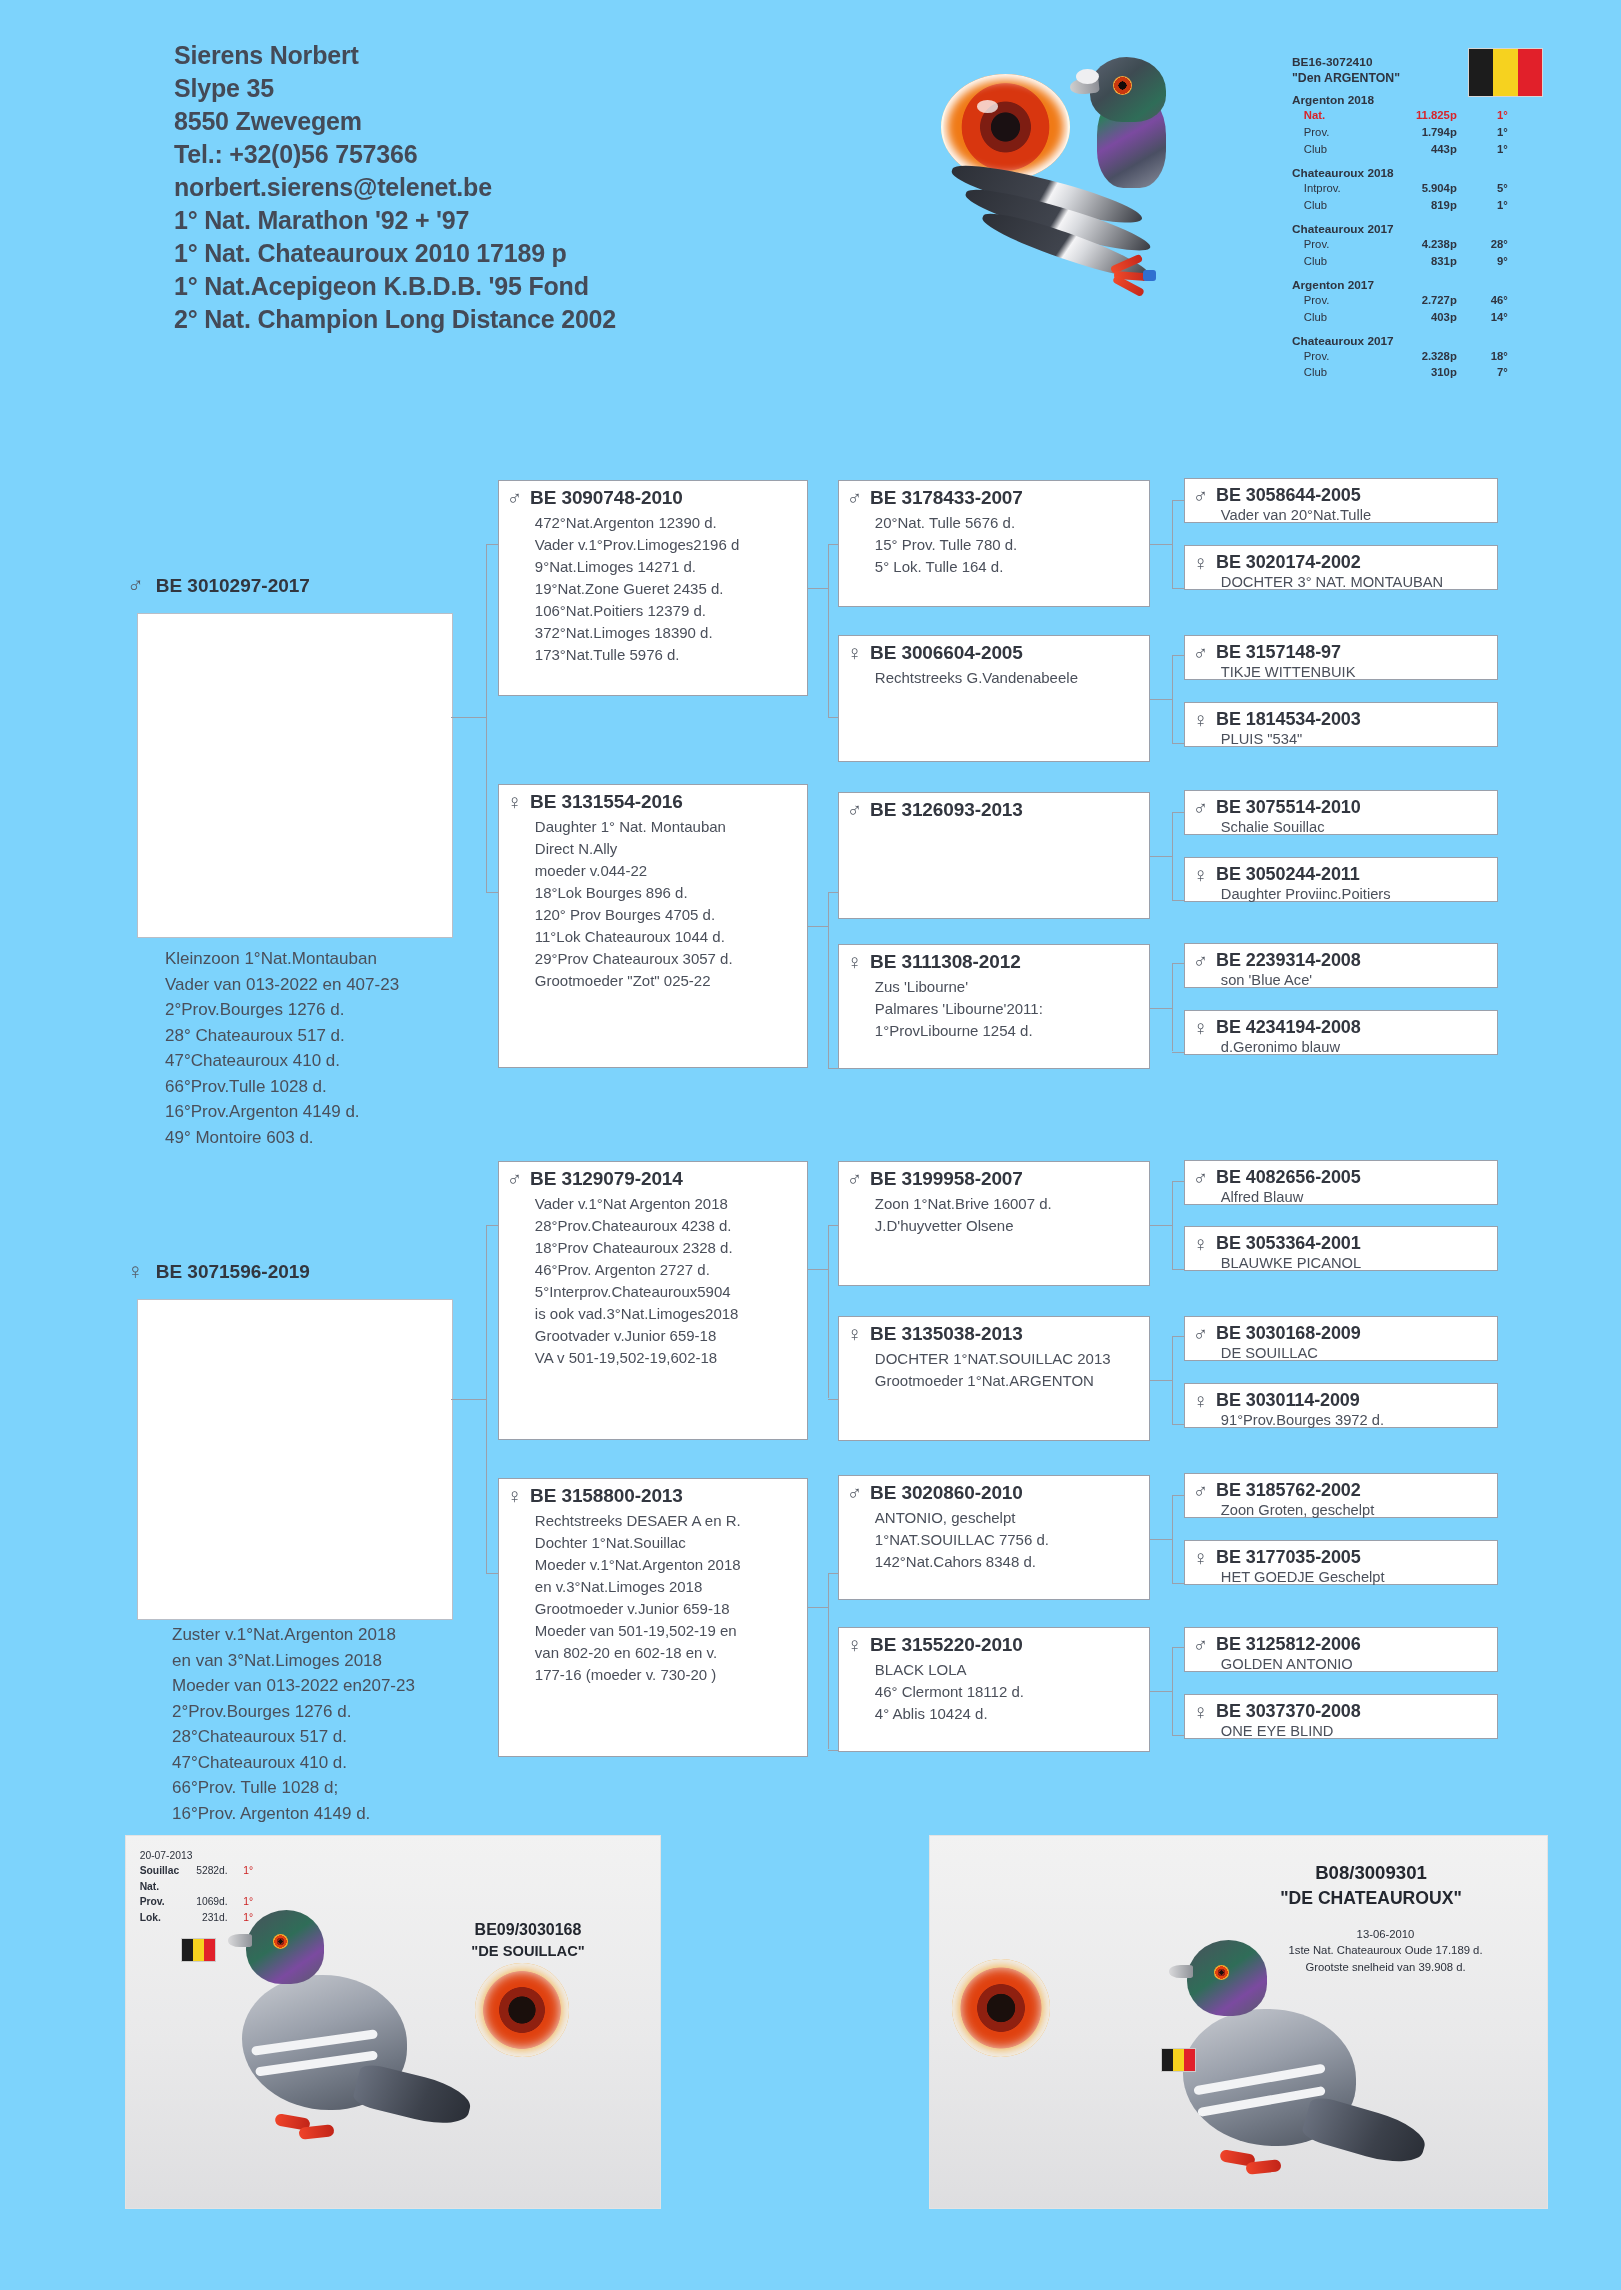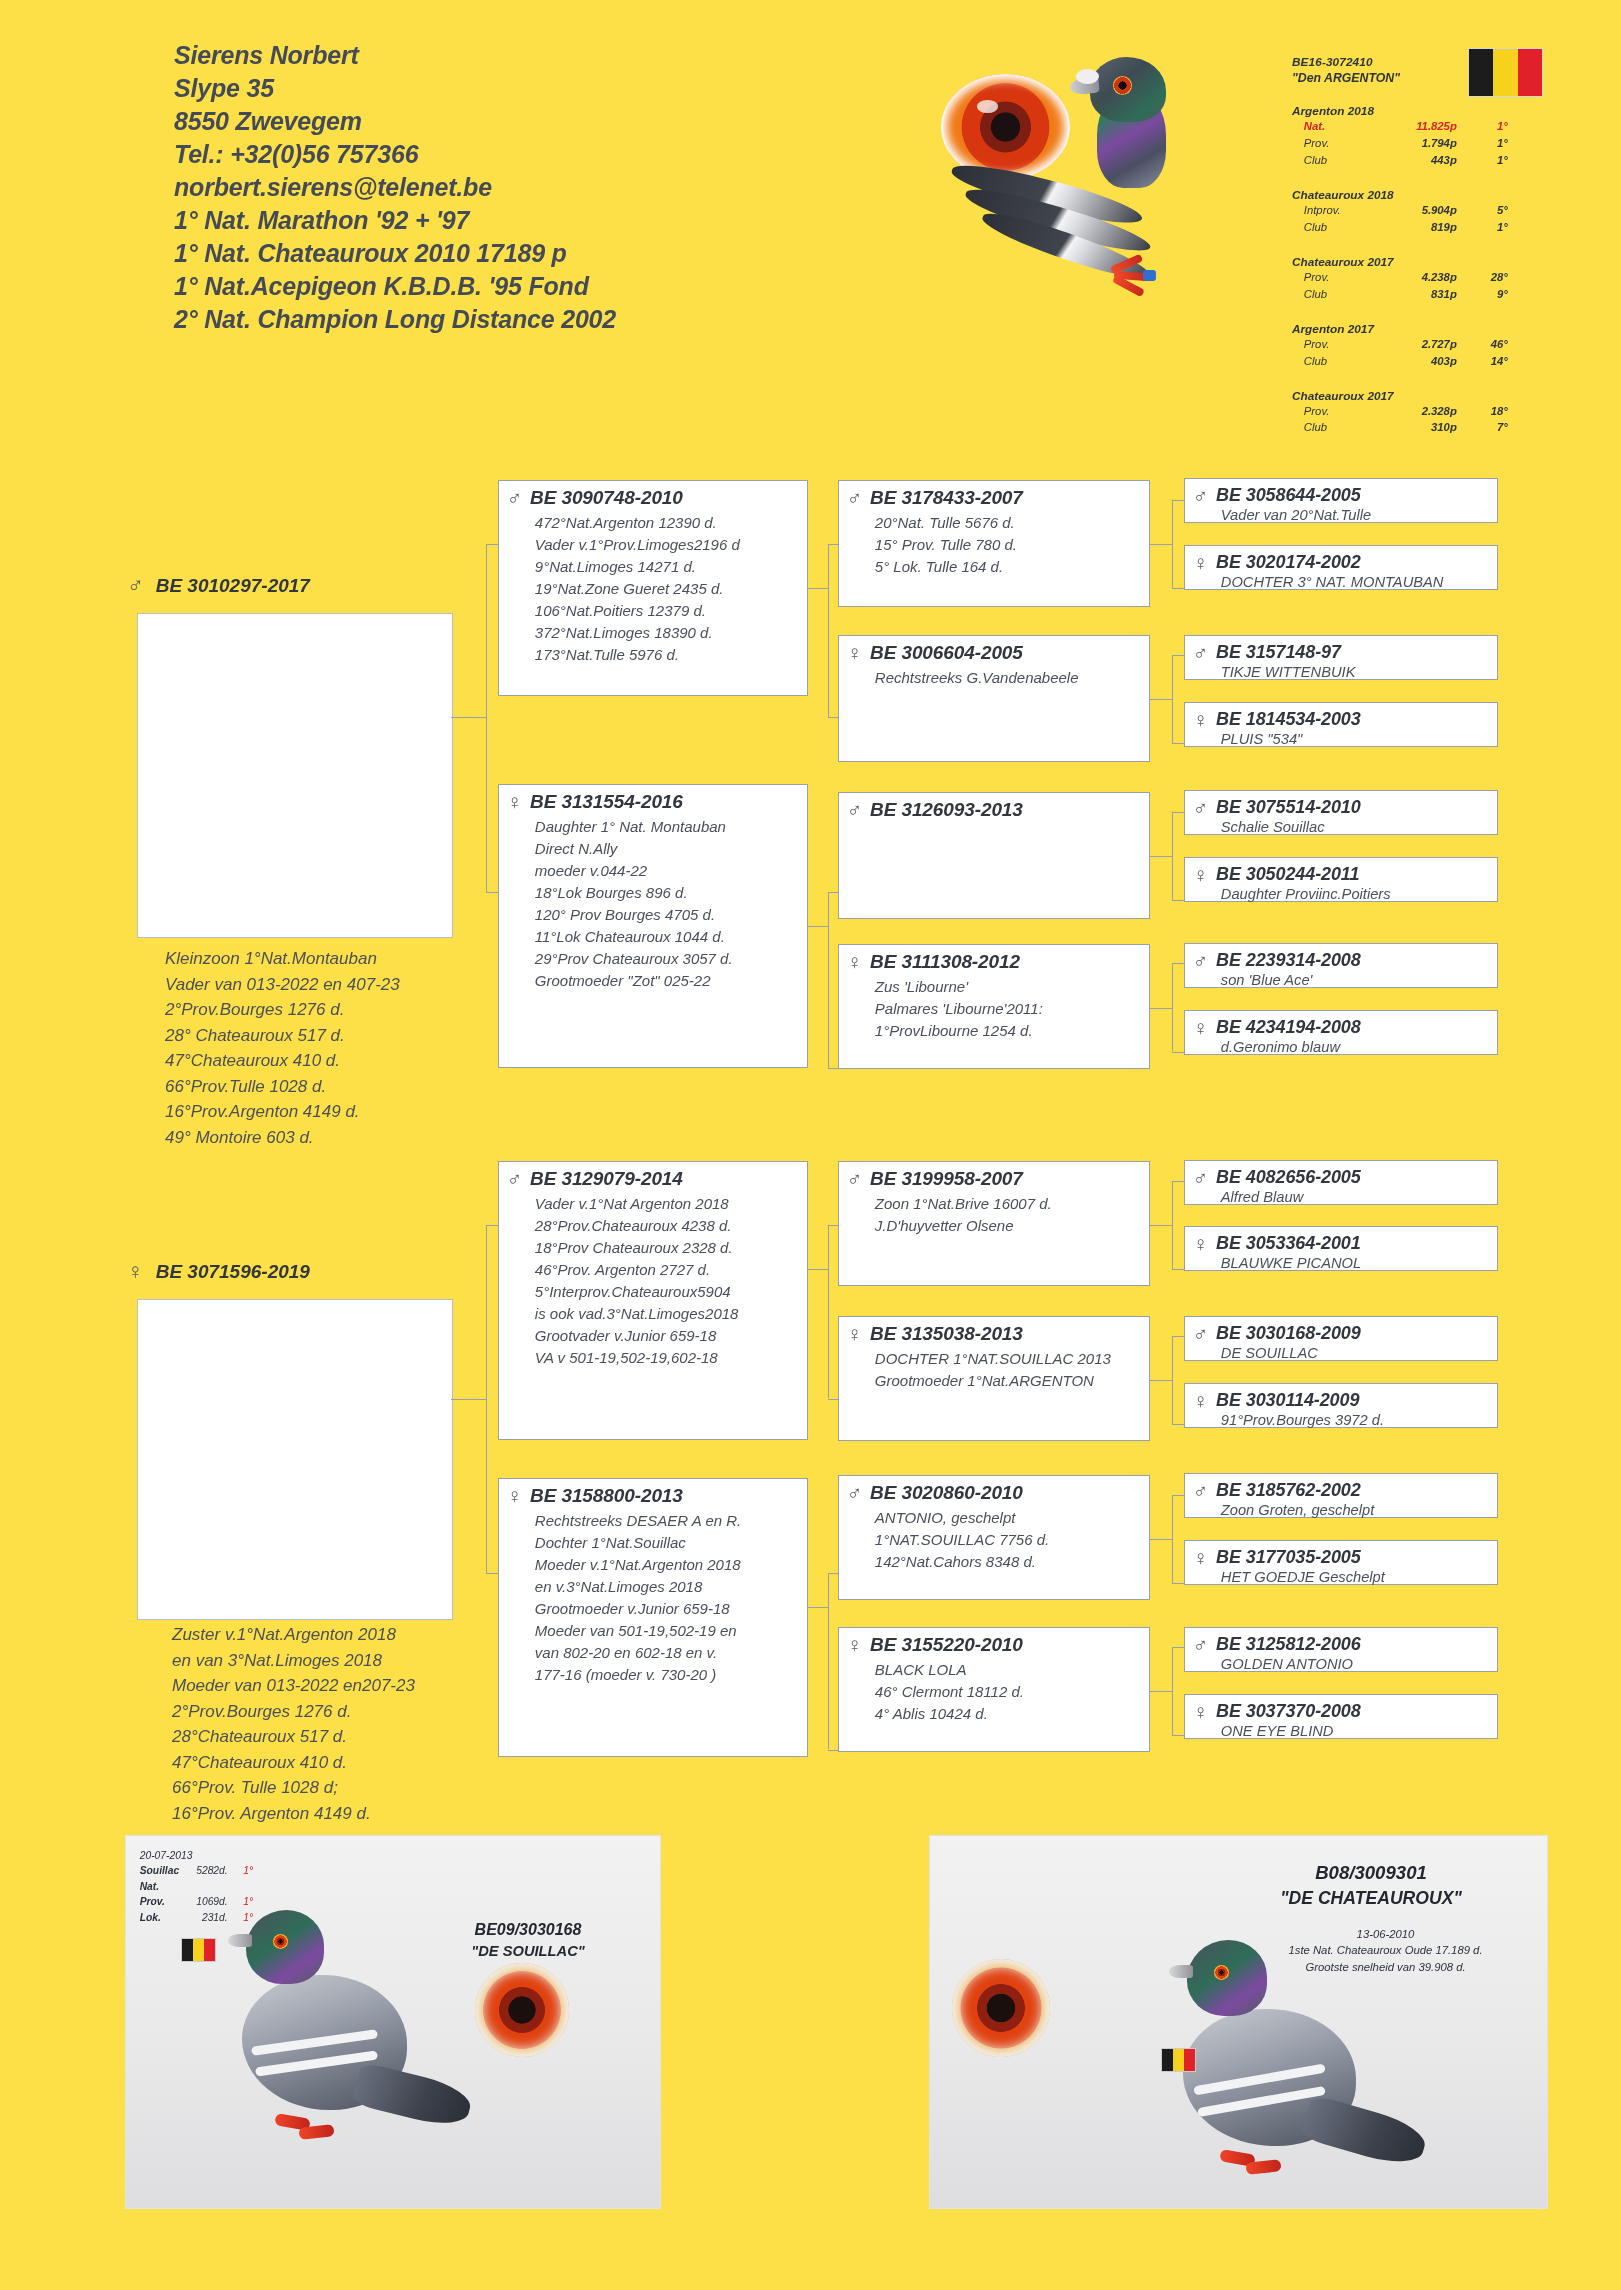--- a/index.html
+++ b/index.html
@@ -11,22 +11,21 @@
     width: 1621px;
     height: 2291px;
     position: relative;
     font-family: "Liberation Sans", sans-serif;
     color: #3b3f4a;
     overflow: hidden;
   }
   .page {
     position: absolute;
     inset: 0;
-    background: #fde047;
-    font-style: italic;
+    background: #7dd3fc;
   }
 
   
   .owner-block {
     position: absolute;
     left: 174px;
     top: 39px;
     width: 549px;
     font-size: 25px;
     font-weight: bold;
@@ -202,21 +201,21 @@
     height: 47px;
     display: flex;
     border: 1px solid #d6d6d6;
   }
   .flag i { flex: 1 1 33.33%; display: block; }
   .flag .b { background: #1c1c1c; }
   .flag .y { background: #f6d21f; }
   .flag .r { background: #e1202a; }
 
   .palm-group {
-    margin-top: 19px;
+    margin-top: 8px;
     font-weight: bold;
     font-size: 11.8px;
   }
   .palm-row {
     display: flex;
     align-items: baseline;
     font-weight: normal;
     font-size: 11.3px;
     line-height: 1.5;
   }

